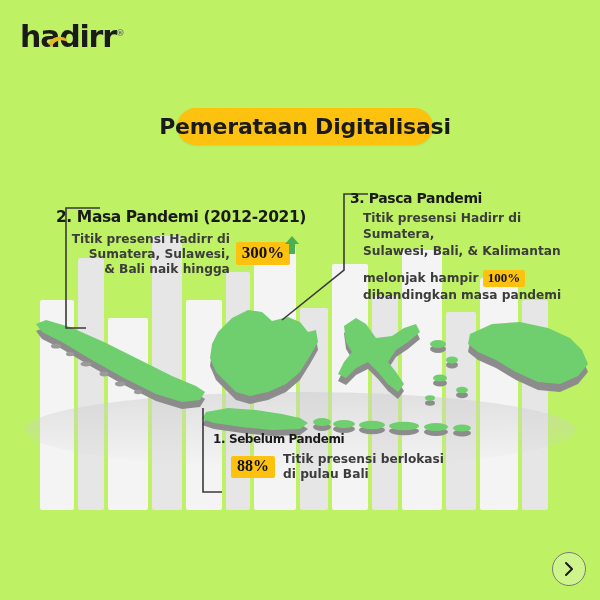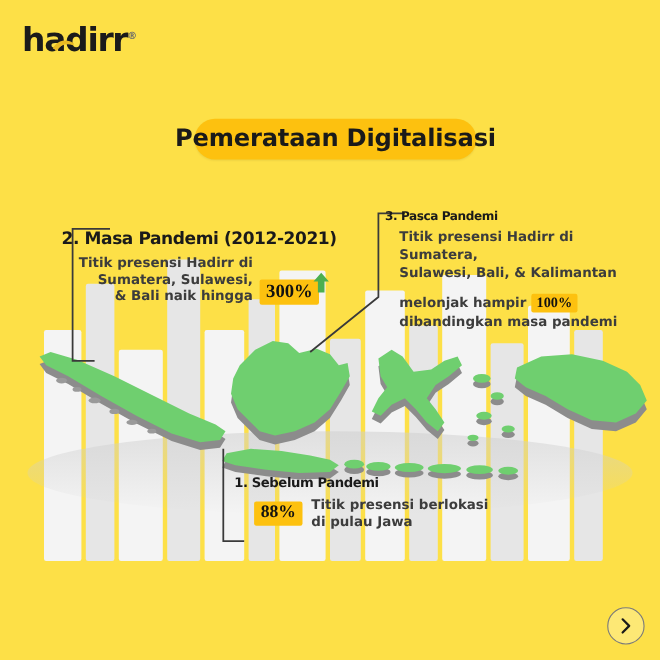--- a/index.html
+++ b/index.html
@@ -12,21 +12,21 @@
     overflow: hidden;
     background: #eeeeee;
     font-family: "Liberation Sans", sans-serif;
     -webkit-font-smoothing: antialiased;
   }
 
   #stage {
     position: relative;
     width: 600px;
     height: 600px;
-    background: #fde047;
+    background: #bef264;
     overflow: hidden;
   }
 
   
   .bg-bars {
     position: absolute;
     left: 0; top: 0;
     width: 600px; height: 600px;
     pointer-events: none;
   }
@@ -147,40 +147,40 @@
     text-align: center;
   }
   #callout-2 .c-head { font-size: 15.5px; letter-spacing: -0.4px; }
   #callout-2 .c-body {
     font-size: 12.2px;
     line-height: 1.22;
     margin-top: 5px;
   }
   #c2-inline {
     display: flex;
-    align-items: flex-end;
+    align-items: center;
     justify-content: center;
     gap: 6px;
   }
   #c2-lines { text-align: right; padding-top: 1px; }
   #c2-badge-wrap { position: relative; display: inline-block; }
   #c2-badge { font-size: 17px; padding: 2px 6px 3px 6px; }
   #c2-arrow {
     position: absolute;
     right: -10px;
     top: -7px;
   }
 
   
   #callout-3 {
     left: 350px;
     top: 190px;
     width: 238px;
   }
-  #callout-3 .c-head { font-size: 11px; letter-spacing: -0.4px; }
+  #callout-3 .c-head { font-size: 14px; letter-spacing: -0.4px; }
   #callout-3 .c-body {
     font-size: 12.2px;
     line-height: 1.34;
     margin-top: 4px;
     padding-left: 13px;
   }
   #c3-badge { font-size: 13px; margin-top: 11px; }
 
   
   #callout-1 {
@@ -373,21 +373,21 @@
       <div>dibandingkan masa pandemi</div>
     </div>
   </div>
 
   <div class="callout" id="callout-1">
     <div class="c-head">1. Sebelum Pandemi</div>
     <div id="c1-row">
       <span class="badge" id="c1-badge">88%</span>
       <span class="c-body" id="c1-text">
         <span>Titik presensi berlokasi</span><br>
-        <span>di pulau Jawa</span>
+        <span>di pulau Bali</span>
       </span>
     </div>
   </div>
 
   <div id="next-btn">
     <svg width="12" height="16" viewBox="0 0 12 16">
       <path d="M3 2 L9 8 L3 14" fill="none" stroke="#1a1a1a" stroke-width="2" stroke-linecap="round" stroke-linejoin="round"></path>
     </svg>
   </div>
 

